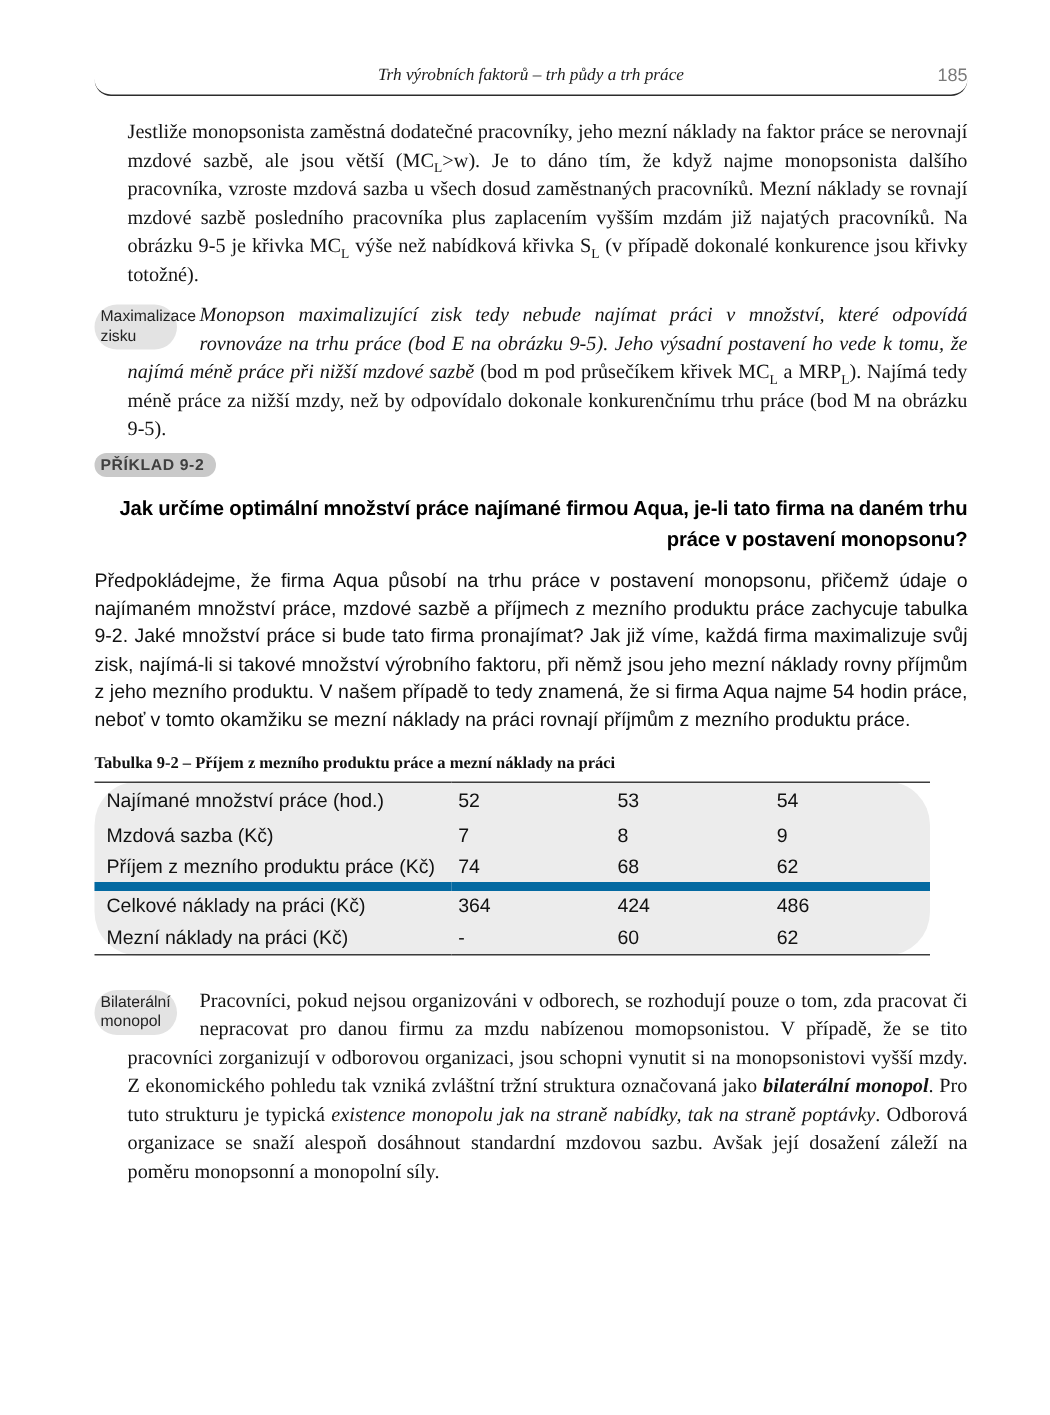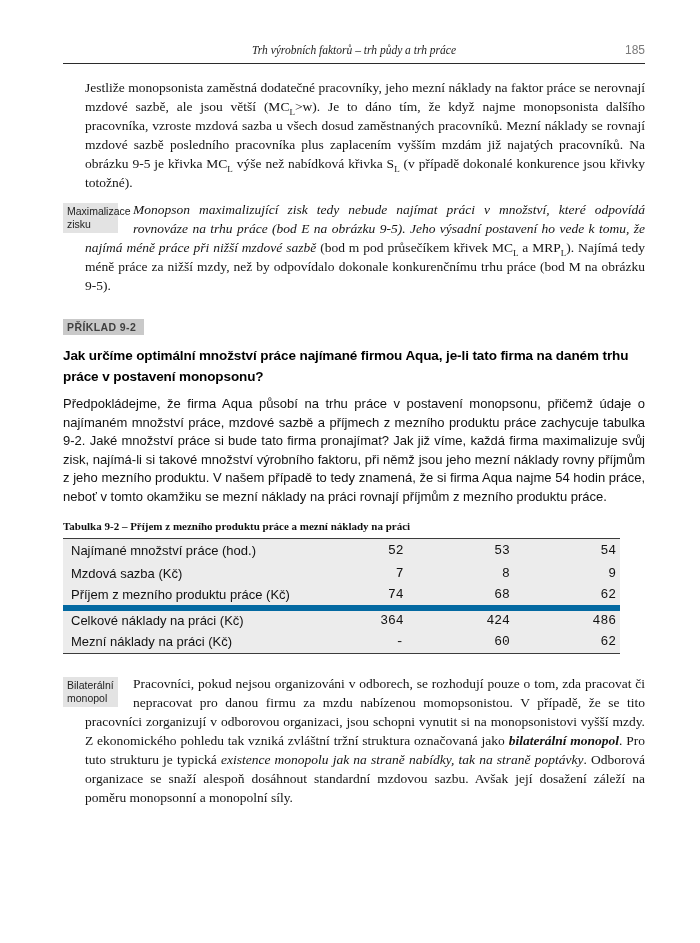--- a/index.html
+++ b/index.html
@@ -1,15 +1,15 @@
 <!DOCTYPE html>
 <html><head>
 <meta charset="utf-8">
 <style>
-  * { margin:0; padding:0; box-sizing:border-box; }
+  * { margin:0; padding:0; box-sizing:border-box;border-radius:29px; }
   html,body { background:#ffffff; }
   .page {
     width:700px; height:943px; background:#ffffff; overflow:hidden;
     padding:42px 55px 0 63px;
     font-family:"Liberation Serif", serif; color:#141414;
     position:relative;
   }
   
   .running-head { position:relative; height:22px; border-bottom:1px solid #2b2b2b; }
   .head-title {
@@ -28,45 +28,45 @@
   .margin-note {
     float:left; width:55px; margin:3px 15px 2px -22px;
     background:#e3e3e3; color:#222;
     font-family:"Liberation Sans", sans-serif; font-style:normal; font-weight:normal;
     font-size:10.5px; line-height:13px; padding:2px 4px;
   }
   .it { font-style:italic; }
   .bi { font-style:italic; font-weight:bold; }
   sub { font-size:9px; line-height:0; }
   
-  .example { margin-top:22px; font-family:"Liberation Sans", sans-serif; }
+  .example { margin-top:5px; font-family:"Liberation Sans", sans-serif; }
   .example-label {
     display:inline-block; background:#c9c9c9; color:#3f3f3f;
     font-size:10.5px; font-weight:bold; letter-spacing:0.4px;
     padding:2px 8px 2px 4px;
   }
   .example-heading {
     margin-top:10px; font-size:13.5px; line-height:21px; letter-spacing:-0.1px;
-    font-weight:bold; color:#000;
+    font-weight:bold; color:#000;text-align:right;
   }
   .example-body { margin-top:8px; font-size:13px; line-height:18.5px; text-align:justify; color:#111; }
   
   .table-block { margin-top:14px; }
   .table-caption {
     font-family:Liberation Serif, serif; font-weight:bold;
     font-size:11px; color:#111; margin-bottom:6px;
   }
   table.data-table {
     border-collapse:collapse; width:557px; background:#ececec;
     border-top:1.5px solid #3c3c3c; border-bottom:1.5px solid #3c3c3c;
     font-family:"Liberation Sans", sans-serif; font-size:13px; color:#111;
   }
   .data-table td { height:23px; padding:1px 4px; vertical-align:middle; }
   .data-table td.lbl { padding-left:8px; width:238px; }
-  .data-table td.num { text-align:right; width:106px;font-family:Liberation Mono, monospace; }
+  .data-table td.num { text-align:left; width:106px; }
   .data-table tr.group-b-first td { border-top:6px solid #0369a1; }
 </style>
 </head>
 <body>
 
 <div class="page">
 
   <header class="running-head">
     <span class="head-title">Trh výrobních faktorů – trh půdy a trh práce</span>
     <span class="page-num">185</span>

